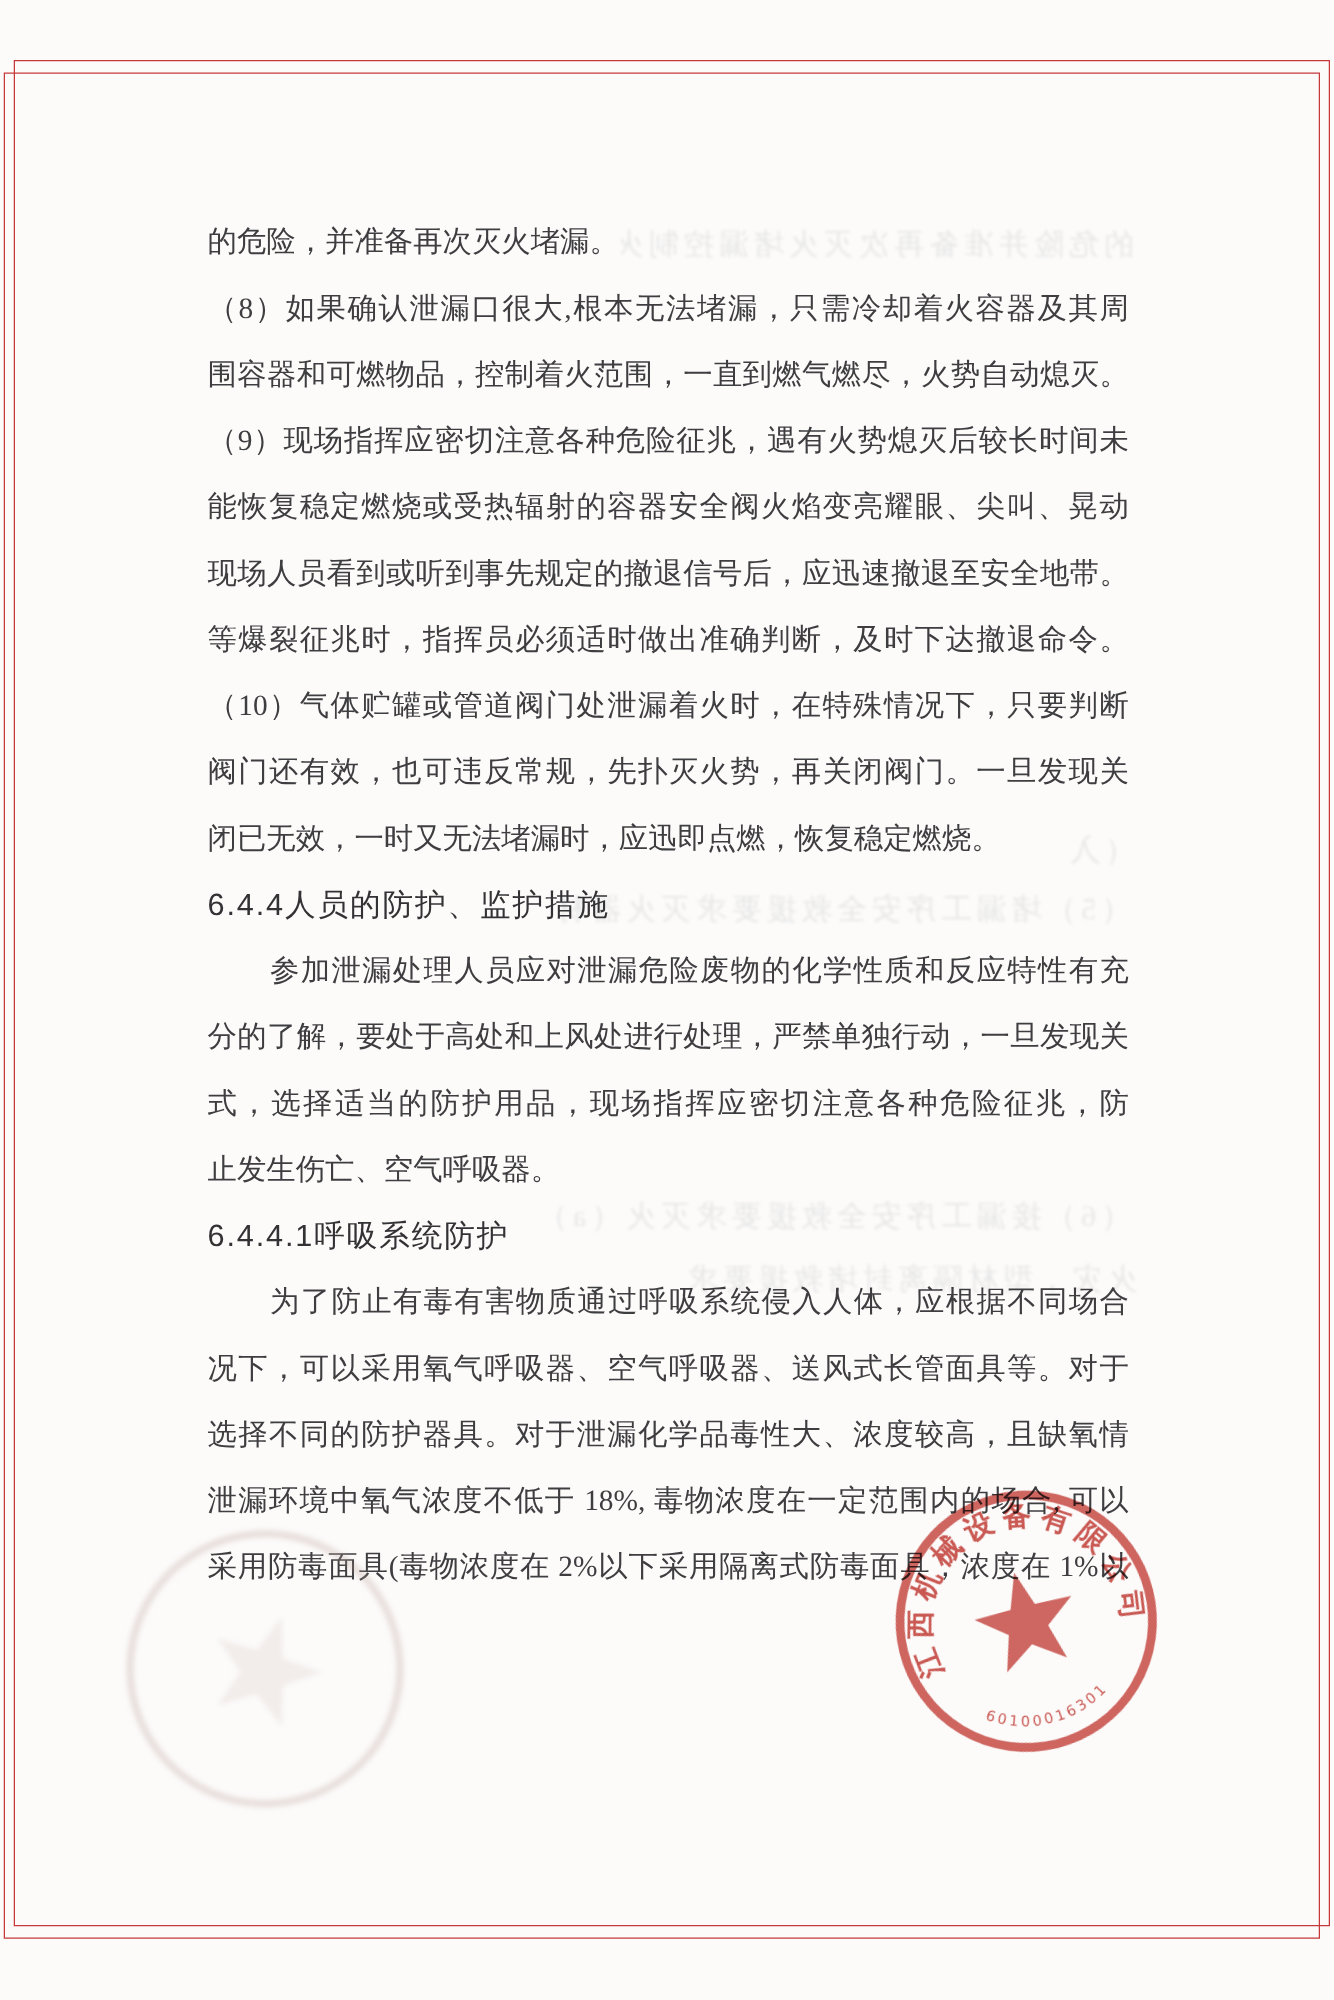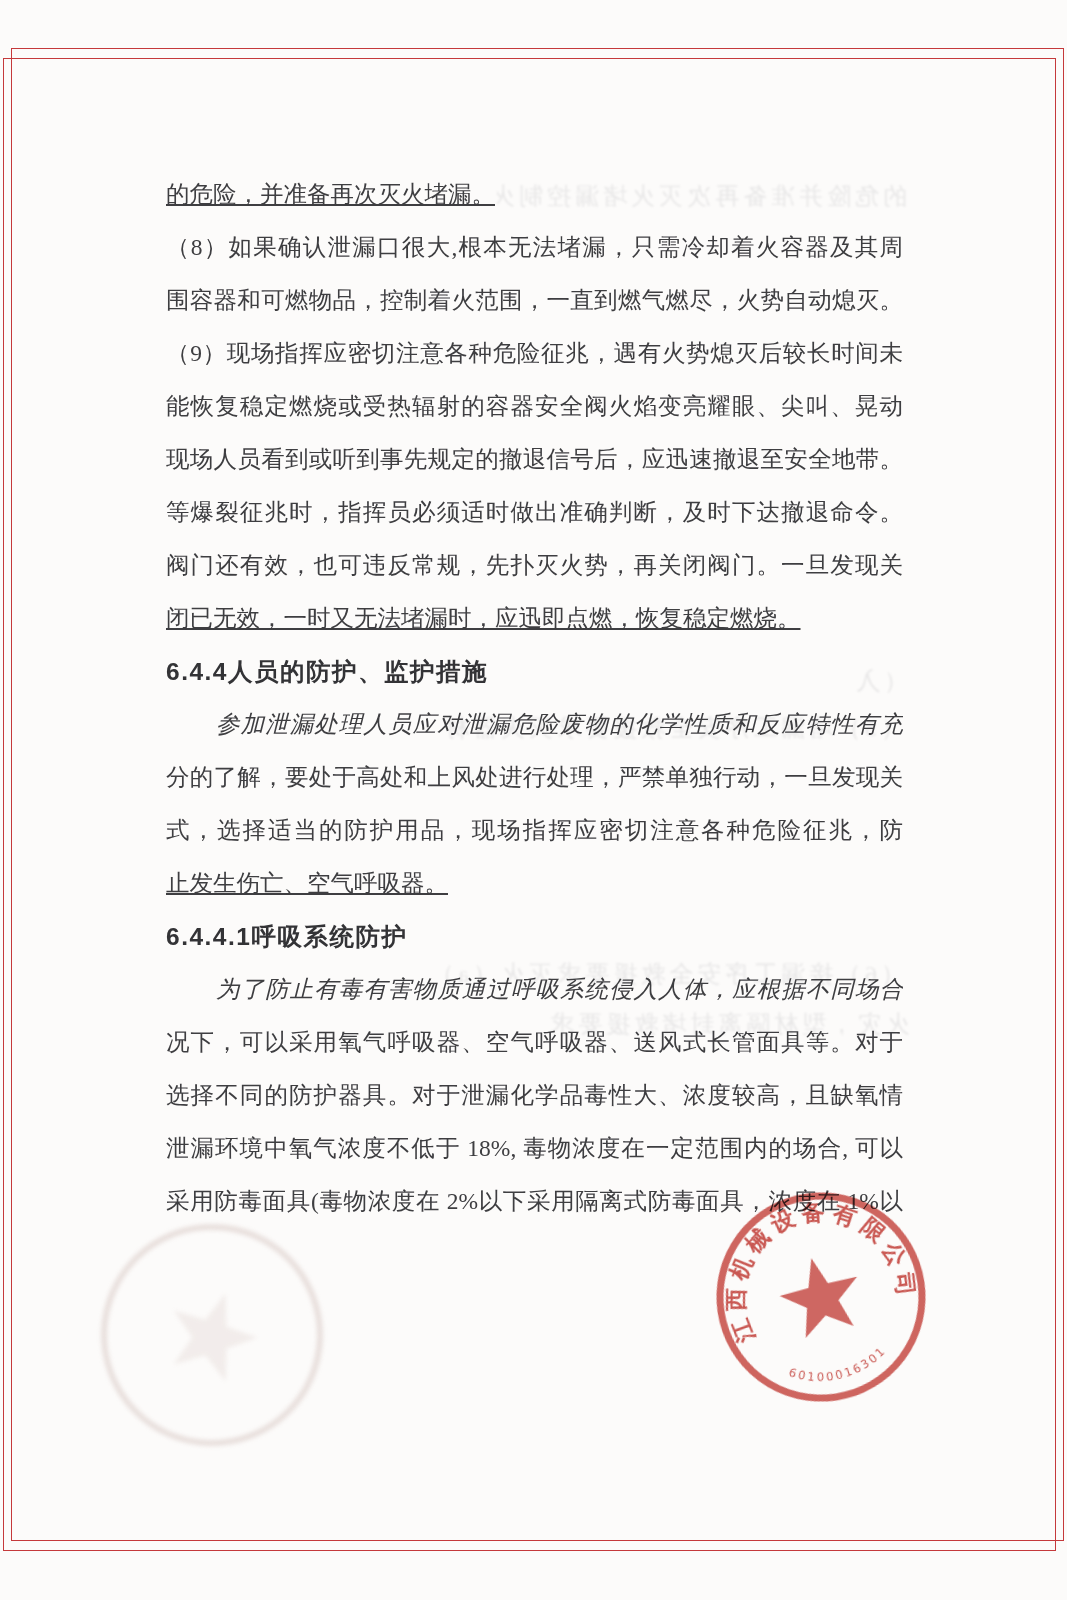--- a/index.html
+++ b/index.html
@@ -8,26 +8,26 @@
     font-family:"Liberation Serif","DejaVu Serif",serif;
   }
   .frame{position:absolute;border:1.6px solid #c5393b;box-sizing:border-box;}
   .frame-a{left:11px;top:48px;width:1053px;height:1493px;}
   .frame-b{left:3px;top:58px;width:1053px;height:1493px;}
   .text-block{position:absolute;left:166px;top:168px;width:737px;color:#3e3e41;}
   .line{
     height:53px;line-height:53px;font-size:23.5px;
     text-align:justify;text-align-last:justify;word-break:break-all;overflow:hidden;
   }
-  .line.end{text-align-last:left;text-decoration:underline;}
+  .line.end{text-align-last:left;}
   .line.heading{
-    font-family:"Liberation Sans","DejaVu Sans",sans-serif;font-weight:700;
+    font-family:"Liberation Sans","DejaVu Sans",sans-serif;font-weight:400;
     text-align-last:left;font-size:24.5px;color:#333336;letter-spacing:1.5px;
   }
-  .line.indent{text-indent:50px;font-style:italic;}
+  .line.indent{text-indent:50px;}
   .bleed{
     position:absolute;color:#97979c;opacity:.2;filter:blur(1.1px);
     font-size:24px;letter-spacing:4px;transform:scaleX(-1);
     white-space:nowrap;overflow:hidden;height:32px;line-height:32px;
   }
   .stamp{
     position:absolute;left:711px;top:1187px;width:220px;height:220px;
     transform:rotate(-14deg);opacity:.88;mix-blend-mode:multiply;
     filter:blur(0.3px);
   }
@@ -53,20 +53,21 @@
     </div>
 
   <div class="text-block" id="text-block">
       <div class="line end">的危险，并准备再次灭火堵漏。</div>
       <div class="line full">（8）如果确认泄漏口很大,根本无法堵漏，只需冷却着火容器及其周</div>
       <div class="line full">围容器和可燃物品，控制着火范围，一直到燃气燃尽，火势自动熄灭。</div>
       <div class="line full">（9）现场指挥应密切注意各种危险征兆，遇有火势熄灭后较长时间未</div>
       <div class="line full">能恢复稳定燃烧或受热辐射的容器安全阀火焰变亮耀眼、尖叫、晃动</div>
       <div class="line full">现场人员看到或听到事先规定的撤退信号后，应迅速撤退至安全地带。</div>
       <div class="line full">等爆裂征兆时，指挥员必须适时做出准确判断，及时下达撤退命令。</div>
+      <div class="line full">（10）气体贮罐或管道阀门处泄漏着火时，在特殊情况下，只要判断</div>
       <div class="line full">阀门还有效，也可违反常规，先扑灭火势，再关闭阀门。一旦发现关</div>
       <div class="line end">闭已无效，一时又无法堵漏时，应迅即点燃，恢复稳定燃烧。</div>
       <div class="line heading">6.4.4人员的防护、监护措施</div>
       <div class="line full indent">参加泄漏处理人员应对泄漏危险废物的化学性质和反应特性有充</div>
       <div class="line full">分的了解，要处于高处和上风处进行处理，严禁单独行动，一旦发现关</div>
       <div class="line full">式，选择适当的防护用品，现场指挥应密切注意各种危险征兆，防</div>
       <div class="line end">止发生伤亡、空气呼吸器。</div>
       <div class="line heading">6.4.4.1呼吸系统防护</div>
       <div class="line full indent">为了防止有毒有害物质通过呼吸系统侵入人体，应根据不同场合</div>
       <div class="line full">况下，可以采用氧气呼吸器、空气呼吸器、送风式长管面具等。对于</div>

